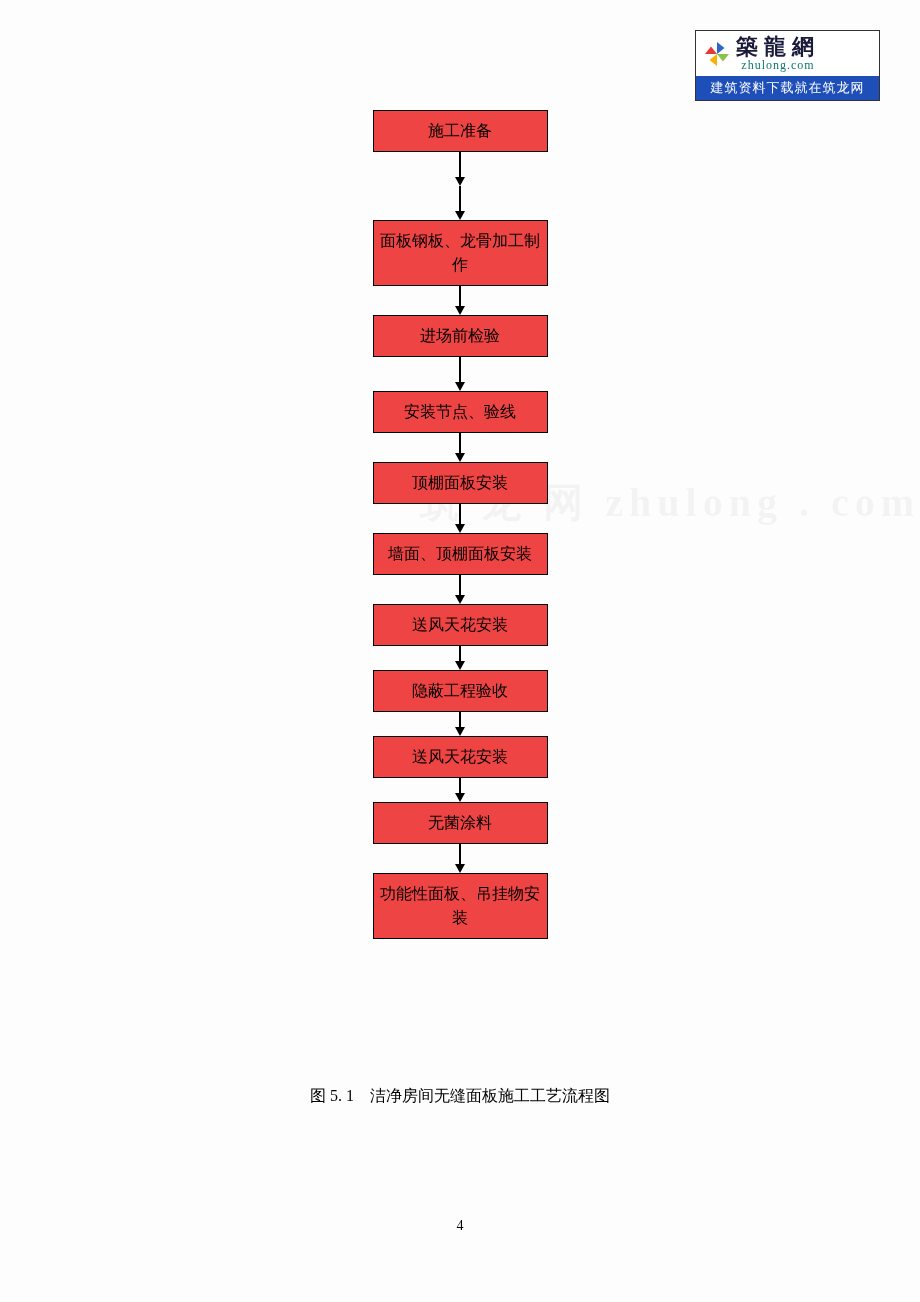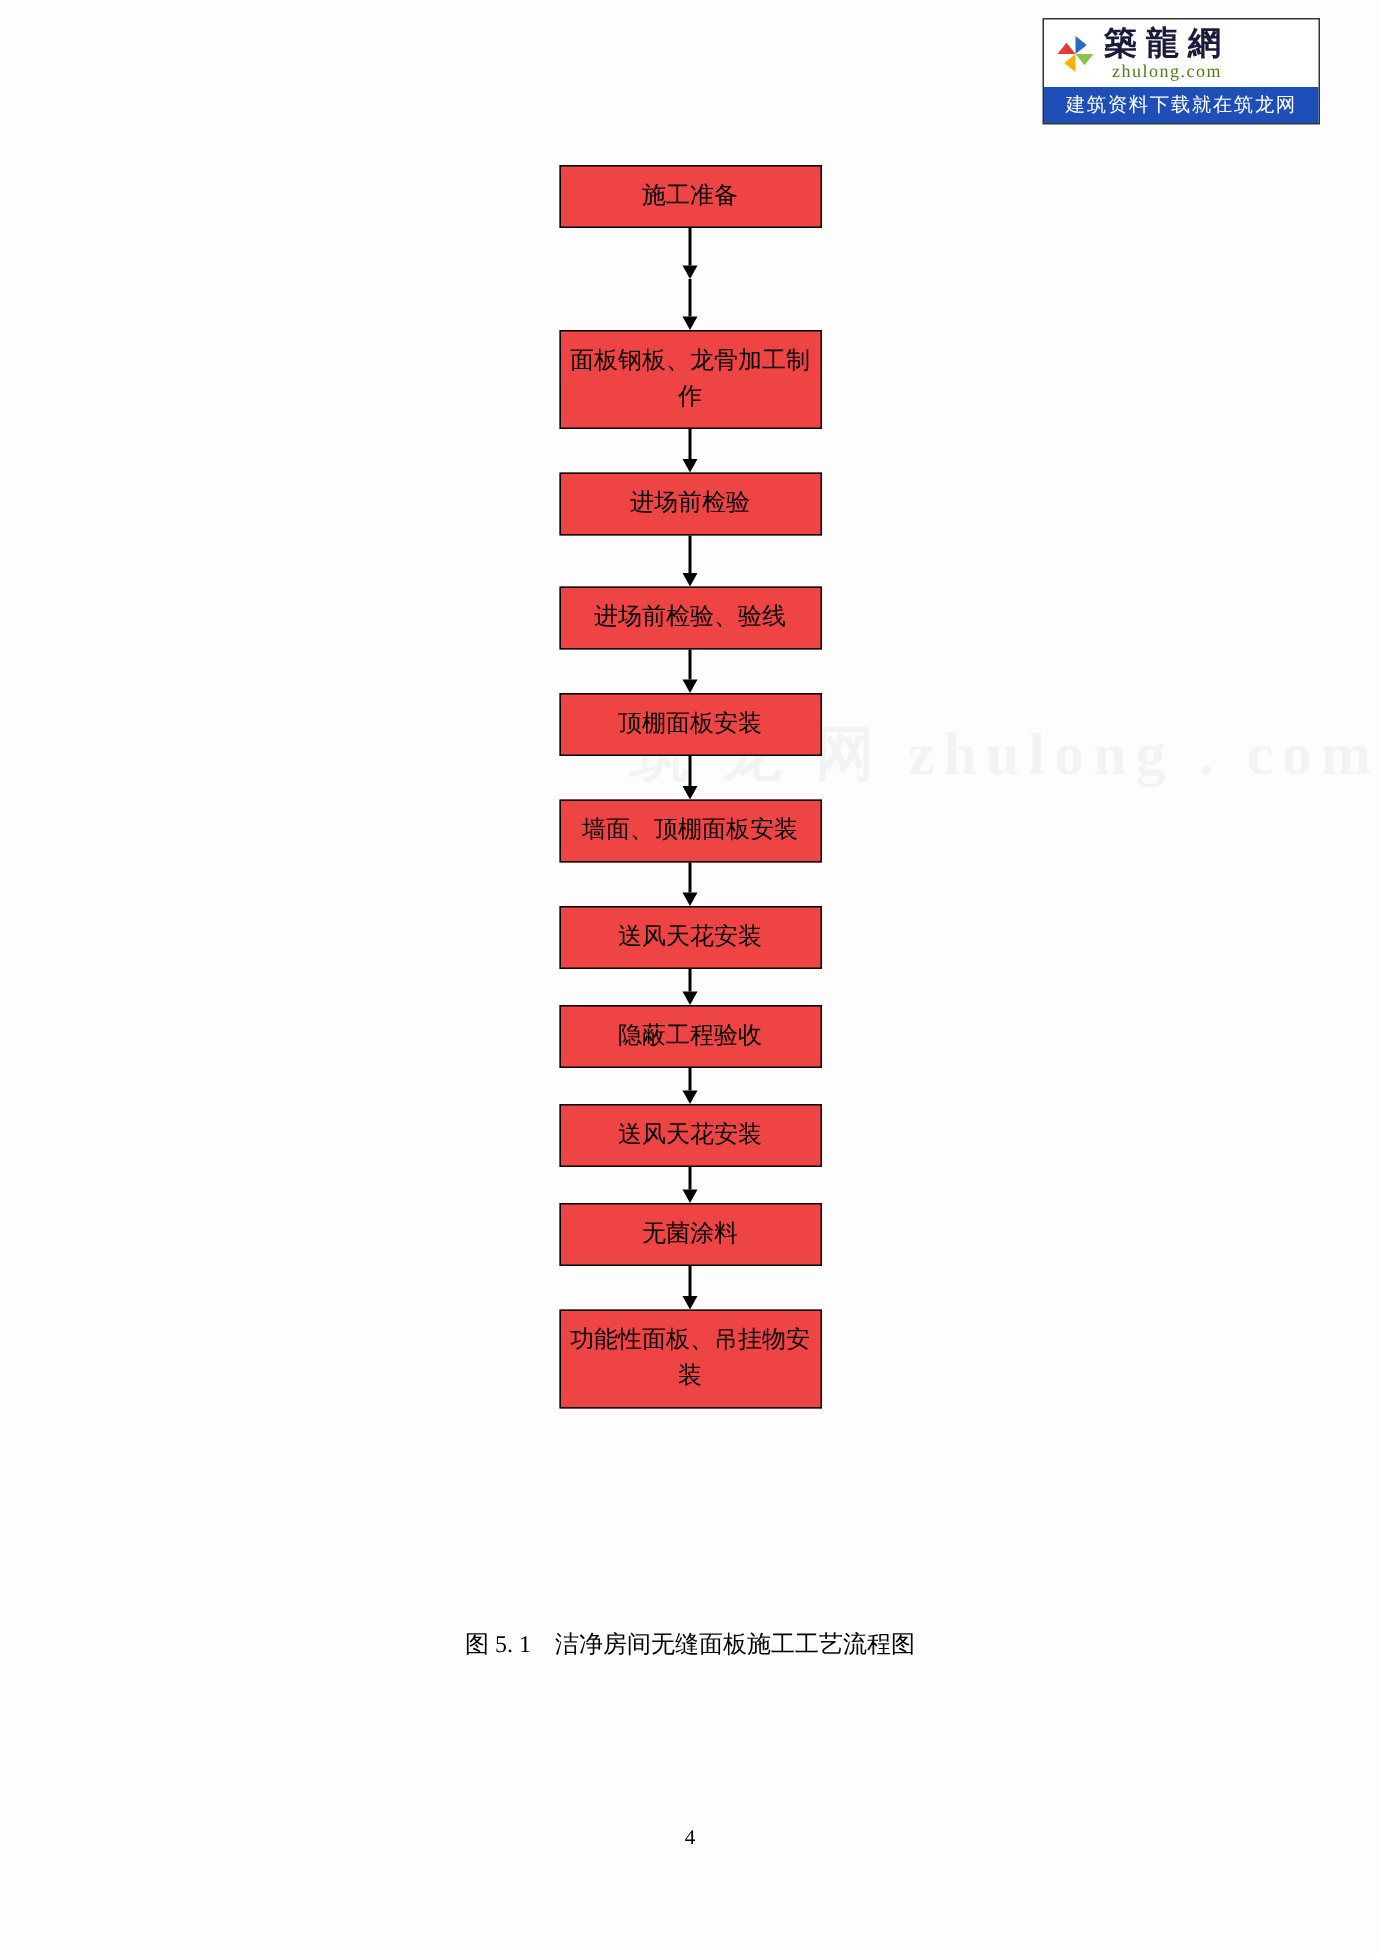--- a/index.html
+++ b/index.html
@@ -5,21 +5,21 @@
     * { margin: 0; padding: 0; box-sizing: border-box; }
     body {
       width: 920px;
       height: 1302px;
       background: #fdfdfd;
       font-family: "SimSun", "Microsoft YaHei", serif;
       position: relative;
     }
     .logo {
       position: absolute;
-      top: 12px;
+      top: 30px;
       right: 40px;
       width: 185px;
       border: 1px solid #333;
       background: #fff;
     }
     .logo-top {
       display: flex;
       align-items: center;
       padding: 4px 6px;
       gap: 4px;
@@ -30,21 +30,21 @@
       position: relative;
     }
     .logo-text-group { line-height: 1.1; }
     .logo-title {
       font-size: 22px;
       font-weight: bold;
       font-family: "KaiTi","STKaiti","SimSun",serif;
       color: #1a1a3a;
       letter-spacing: 6px;
     }
-    .logo-sub { font-size: 12px; color: #4d7c0f; text-align: center; letter-spacing: 1px;}
+    .logo-sub { font-size: 12px; color: #0f766e; text-align: center; letter-spacing: 1px;}
     .logo-banner {
       background: #1e4fb8;
       color: #fff;
       font-size: 13px;
       text-align: center;
       padding: 3px 4px;
       letter-spacing: 1px;
     }
     .flowchart {
       position: absolute;
@@ -144,21 +144,21 @@
   <div class="box">面板钢板、龙骨加工制作</div>
   <div class="arrow">
       <div class="arrow-line h-20"></div>
       <div class="arrow-head"></div>
     </div>
   <div class="box">进场前检验</div>
   <div class="arrow">
       <div class="arrow-line h-25"></div>
       <div class="arrow-head"></div>
     </div>
-  <div class="box">进场前检验、验线</div>
+  <div class="box">安装节点、验线</div>
   <div class="arrow">
       <div class="arrow-line h-20"></div>
       <div class="arrow-head"></div>
     </div>
   <div class="box">顶棚面板安装</div>
   <div class="arrow">
       <div class="arrow-line h-20"></div>
       <div class="arrow-head"></div>
     </div>
   <div class="box">墙面、顶棚面板安装</div>

